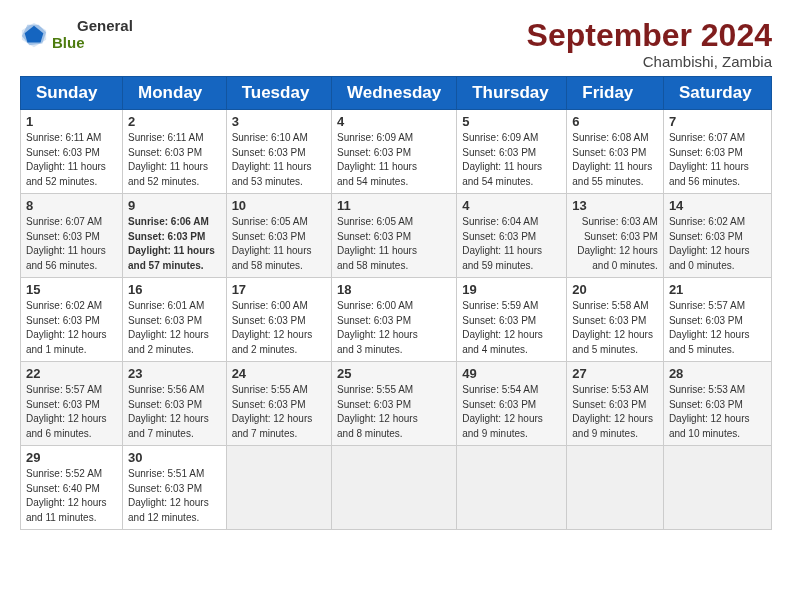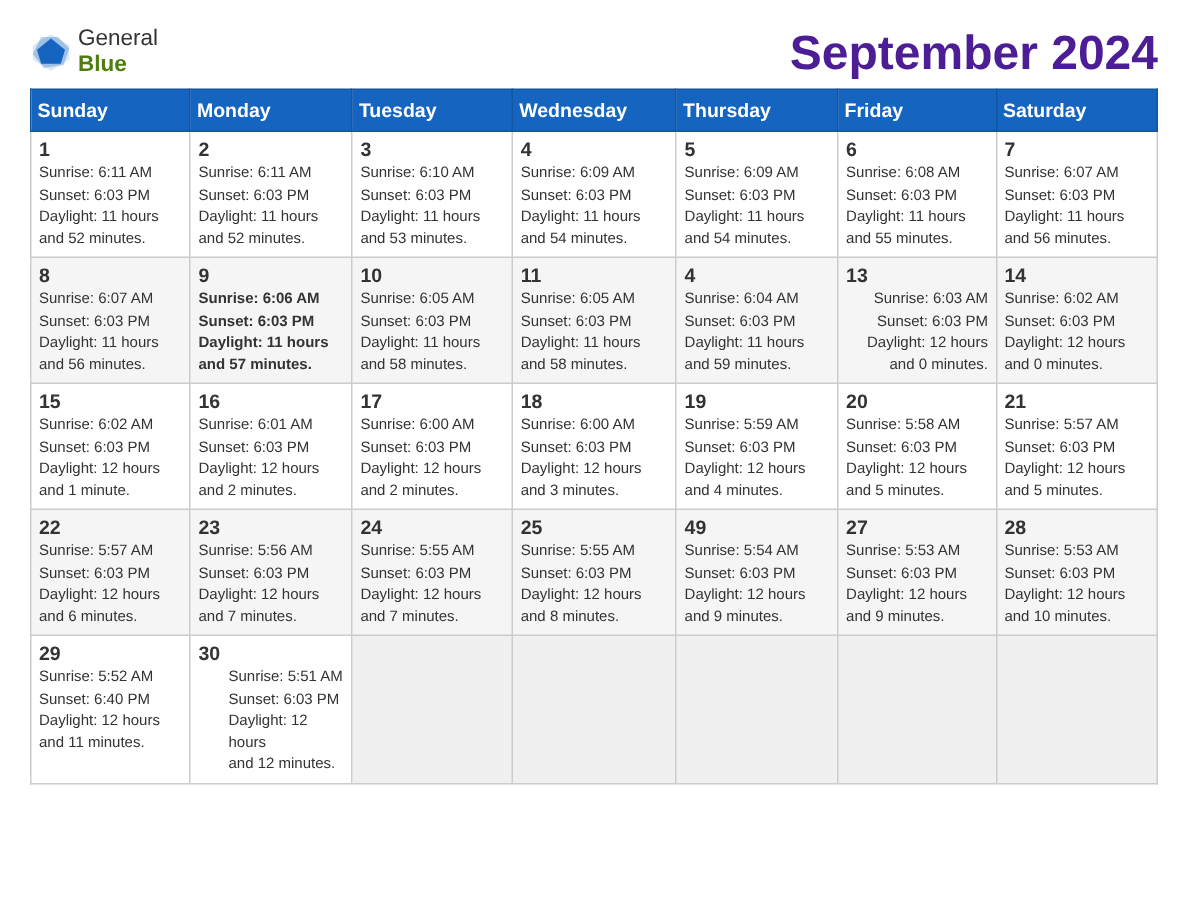--- a/index.html
+++ b/index.html
@@ -25,56 +25,57 @@
       align-items: center;
       gap: 4px;
     }
     .logo-text {
       display: flex;
       flex-direction: column;
       line-height: 1.1;
     }
     .logo-general {
       font-size: 15px;
-      font-weight: normal;
+      font-weight: bold;
       color: #333;
+      margin-left: 25px;
     }
     .logo-blue {
       font-size: 15px;
       font-weight: bold;
       color: #4d7c0f;
     }
     .logo-icon {
       width: 28px;
       height: 28px;
     }
     .title-block {
       text-align: right;
     }
     .month-title {
       font-size: 32px;
       font-weight: bold;
-      color: #4c1d95;
+      color: #7f1d1d;
       line-height: 1.1;
     }
     .subtitle {
       font-size: 15px;
       color: #444;
     }
     .calendar {
       width: 100%;
       border-collapse: collapse;
       margin-top: 4px;
     }
     .calendar th {
       background: #1565c0;
       color: #fff;
-      font-size: 13px;
-      font-weight: bold;
-      padding: 6px 4px;
+      font-size: 17px;
+      font-weight: bold;
+      padding: 6px 15px;
       text-align: left;
       border: 1px solid #1255a0;
     }
     .calendar td {
       border: 1px solid #ccc;
       vertical-align: top;
       padding: 4px 5px;
       width: 113px;
       min-height: 80px;
       font-size: 10.5px;
@@ -110,20 +111,21 @@
         <polygon points="20,4 28,12 24,24 10,26 2,16 8,4" fill="#1565c0" opacity="0.3"></polygon>
         <polygon points="15,5 25,13 22,23 8,23 5,13" fill="#1565c0"></polygon>
       </svg>
       <div class="logo-text">
         <span class="logo-general">General</span>
         <span class="logo-blue">Blue</span>
       </div>
     </div>
     <div class="title-block">
       <div class="month-title">September 2024</div>
+      <div class="subtitle">Chambishi, Zambia</div>
     </div>
   </div>
 
   <table class="calendar">
     <thead>
       <tr>
         <th>Sunday</th>
         <th>Monday</th>
         <th>Tuesday</th>
         <th>Wednesday</th>
@@ -340,21 +342,21 @@
         <tr>
           <td>
             <span class="day-num">29</span>
             <div class="day-info" style="white-space: pre-line;">Sunrise: 5:52 AM
 Sunset: 6:40 PM
 Daylight: 12 hours
 and 11 minutes.</div>
           </td>
           <td>
             <span class="day-num">30</span>
-            <div class="day-info" style="white-space: pre-line; margin-left: 20px;">Sunrise: 5:51 AM
+            <div class="day-info" style="white-space: pre-line;">Sunrise: 5:51 AM
 Sunset: 6:03 PM
 Daylight: 12 hours
 and 12 minutes.</div>
           </td>
           <td class="empty-cell"></td>
           <td class="empty-cell"></td>
           <td class="empty-cell"></td>
           <td class="empty-cell"></td>
           <td class="empty-cell"></td>
         </tr>

